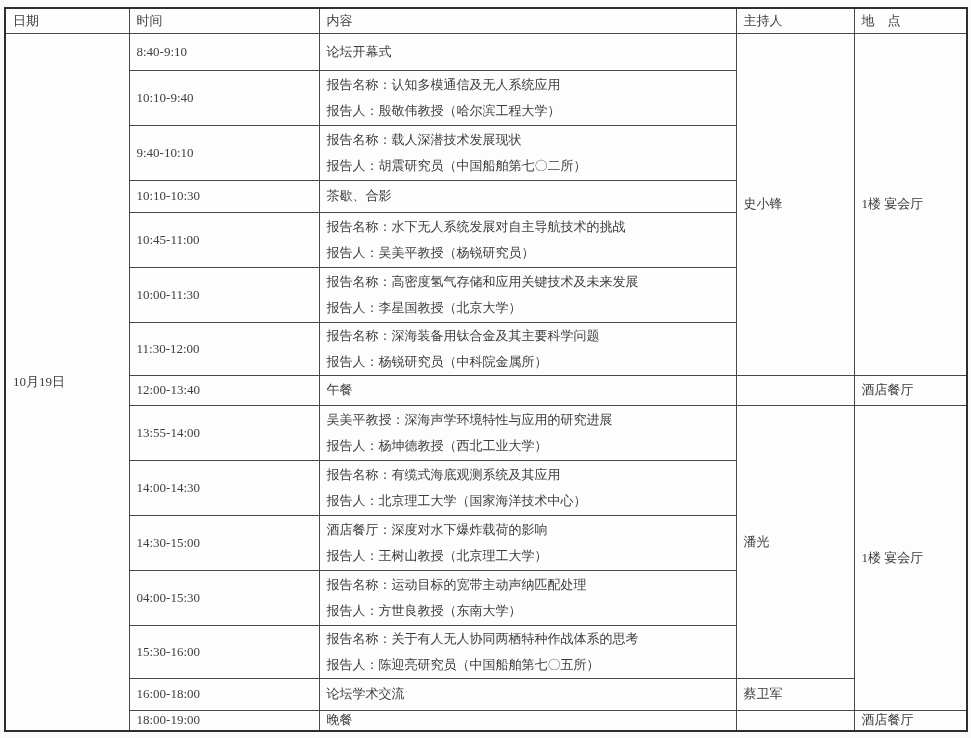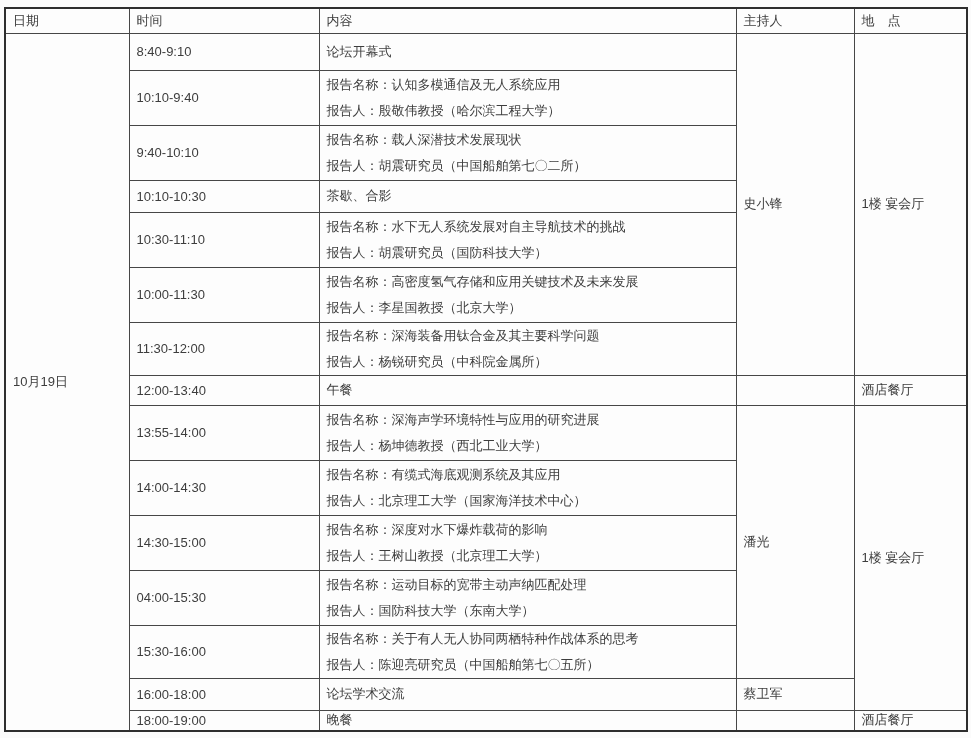--- a/index.html
+++ b/index.html
@@ -17,20 +17,21 @@
     border:2px solid #2e2e2e;
     background:#fdfdfd;
   }
   .sched td {
     border:1px solid #474747;
     padding:0 4px 0 7px;
     font-size:13px;
     vertical-align:middle;
     overflow:hidden;
     white-space:nowrap;
+    font-family:Liberation Serif, serif;
   }
   .sched td.hdr { font-size:13px; }
   .line { line-height:26px; }
   td.datec, td.hostc, td.locc { vertical-align:middle; }
 </style>
 </head>
 <body>
 
 <div class="page">
 <table class="sched">
@@ -73,24 +74,24 @@
         <div class="line">报告人：胡震研究员（中国船舶第七〇二所）</div>
       </td>
     </tr>
 
     <tr style="height:32px">
       <td>10:10-10:30</td>
       <td>茶歇、合影</td>
     </tr>
 
     <tr style="height:55px">
-      <td>10:30-11:10</td>
+      <td>10:45-11:00</td>
       <td>
         <div class="line">报告名称：水下无人系统发展对自主导航技术的挑战</div>
-        <div class="line">报告人：胡震研究员（国防科技大学）</div>
+        <div class="line">报告人：吴美平教授（杨锐研究员）</div>
       </td>
     </tr>
 
     <tr style="height:55px">
       <td>10:00-11:30</td>
       <td>
         <div class="line">报告名称：高密度氢气存储和应用关键技术及未来发展</div>
         <div class="line">报告人：李星国教授（北京大学）</div>
       </td>
     </tr>
@@ -106,48 +107,48 @@
     <tr style="height:30px">
       <td>12:00-13:40</td>
       <td>午餐</td>
       <td></td>
       <td class="locc">酒店餐厅</td>
     </tr>
 
     <tr style="height:55px">
       <td>13:55-14:00</td>
       <td>
-        <div class="line">报告名称：深海声学环境特性与应用的研究进展</div>
+        <div class="line">吴美平教授：深海声学环境特性与应用的研究进展</div>
         <div class="line">报告人：杨坤德教授（西北工业大学）</div>
       </td>
       <td class="hostc" rowspan="5">潘光</td>
       <td class="locc" rowspan="6">1楼 宴会厅</td>
     </tr>
 
     <tr style="height:55px">
       <td>14:00-14:30</td>
       <td>
         <div class="line">报告名称：有缆式海底观测系统及其应用</div>
         <div class="line">报告人：北京理工大学（国家海洋技术中心）</div>
       </td>
     </tr>
 
     <tr style="height:55px">
       <td>14:30-15:00</td>
       <td>
-        <div class="line">报告名称：深度对水下爆炸载荷的影响</div>
+        <div class="line">酒店餐厅：深度对水下爆炸载荷的影响</div>
         <div class="line">报告人：王树山教授（北京理工大学）</div>
       </td>
     </tr>
 
     <tr style="height:55px">
       <td>04:00-15:30</td>
       <td>
         <div class="line">报告名称：运动目标的宽带主动声纳匹配处理</div>
-        <div class="line">报告人：国防科技大学（东南大学）</div>
+        <div class="line">报告人：方世良教授（东南大学）</div>
       </td>
     </tr>
 
     <tr style="height:52px">
       <td>15:30-16:00</td>
       <td>
         <div class="line">报告名称：关于有人无人协同两栖特种作战体系的思考</div>
         <div class="line">报告人：陈迎亮研究员（中国船舶第七〇五所）</div>
       </td>
     </tr>

